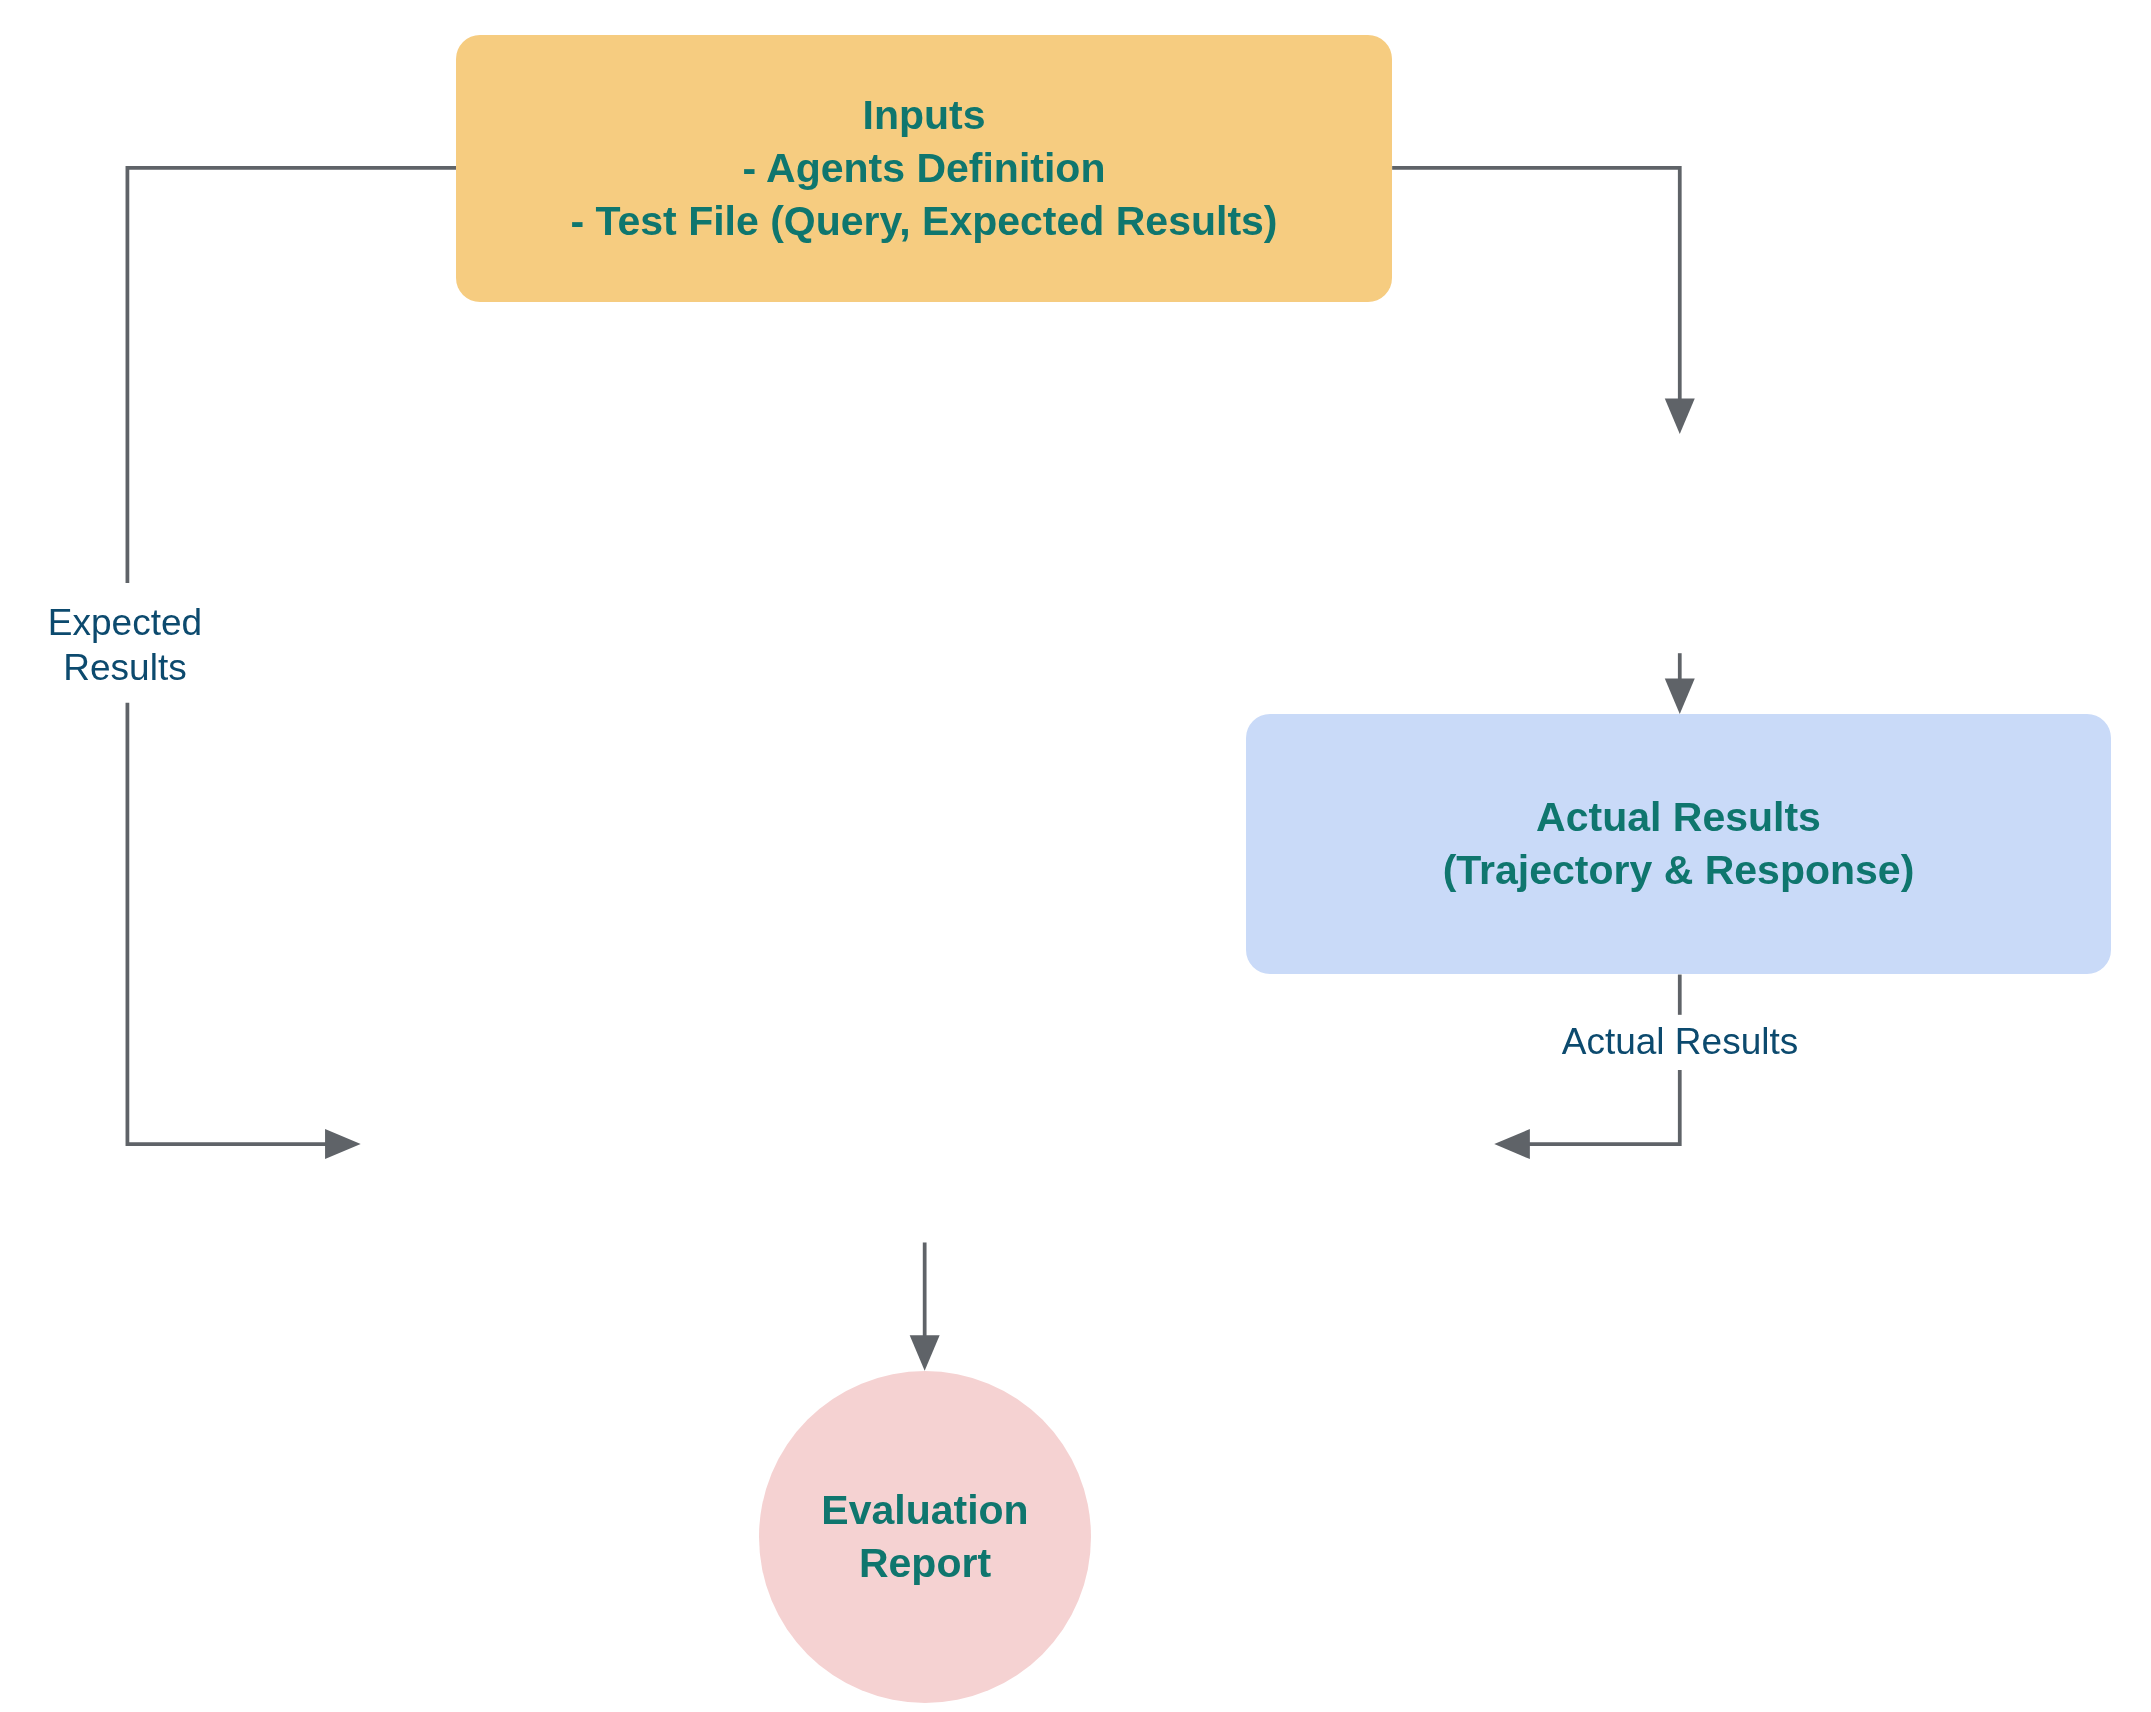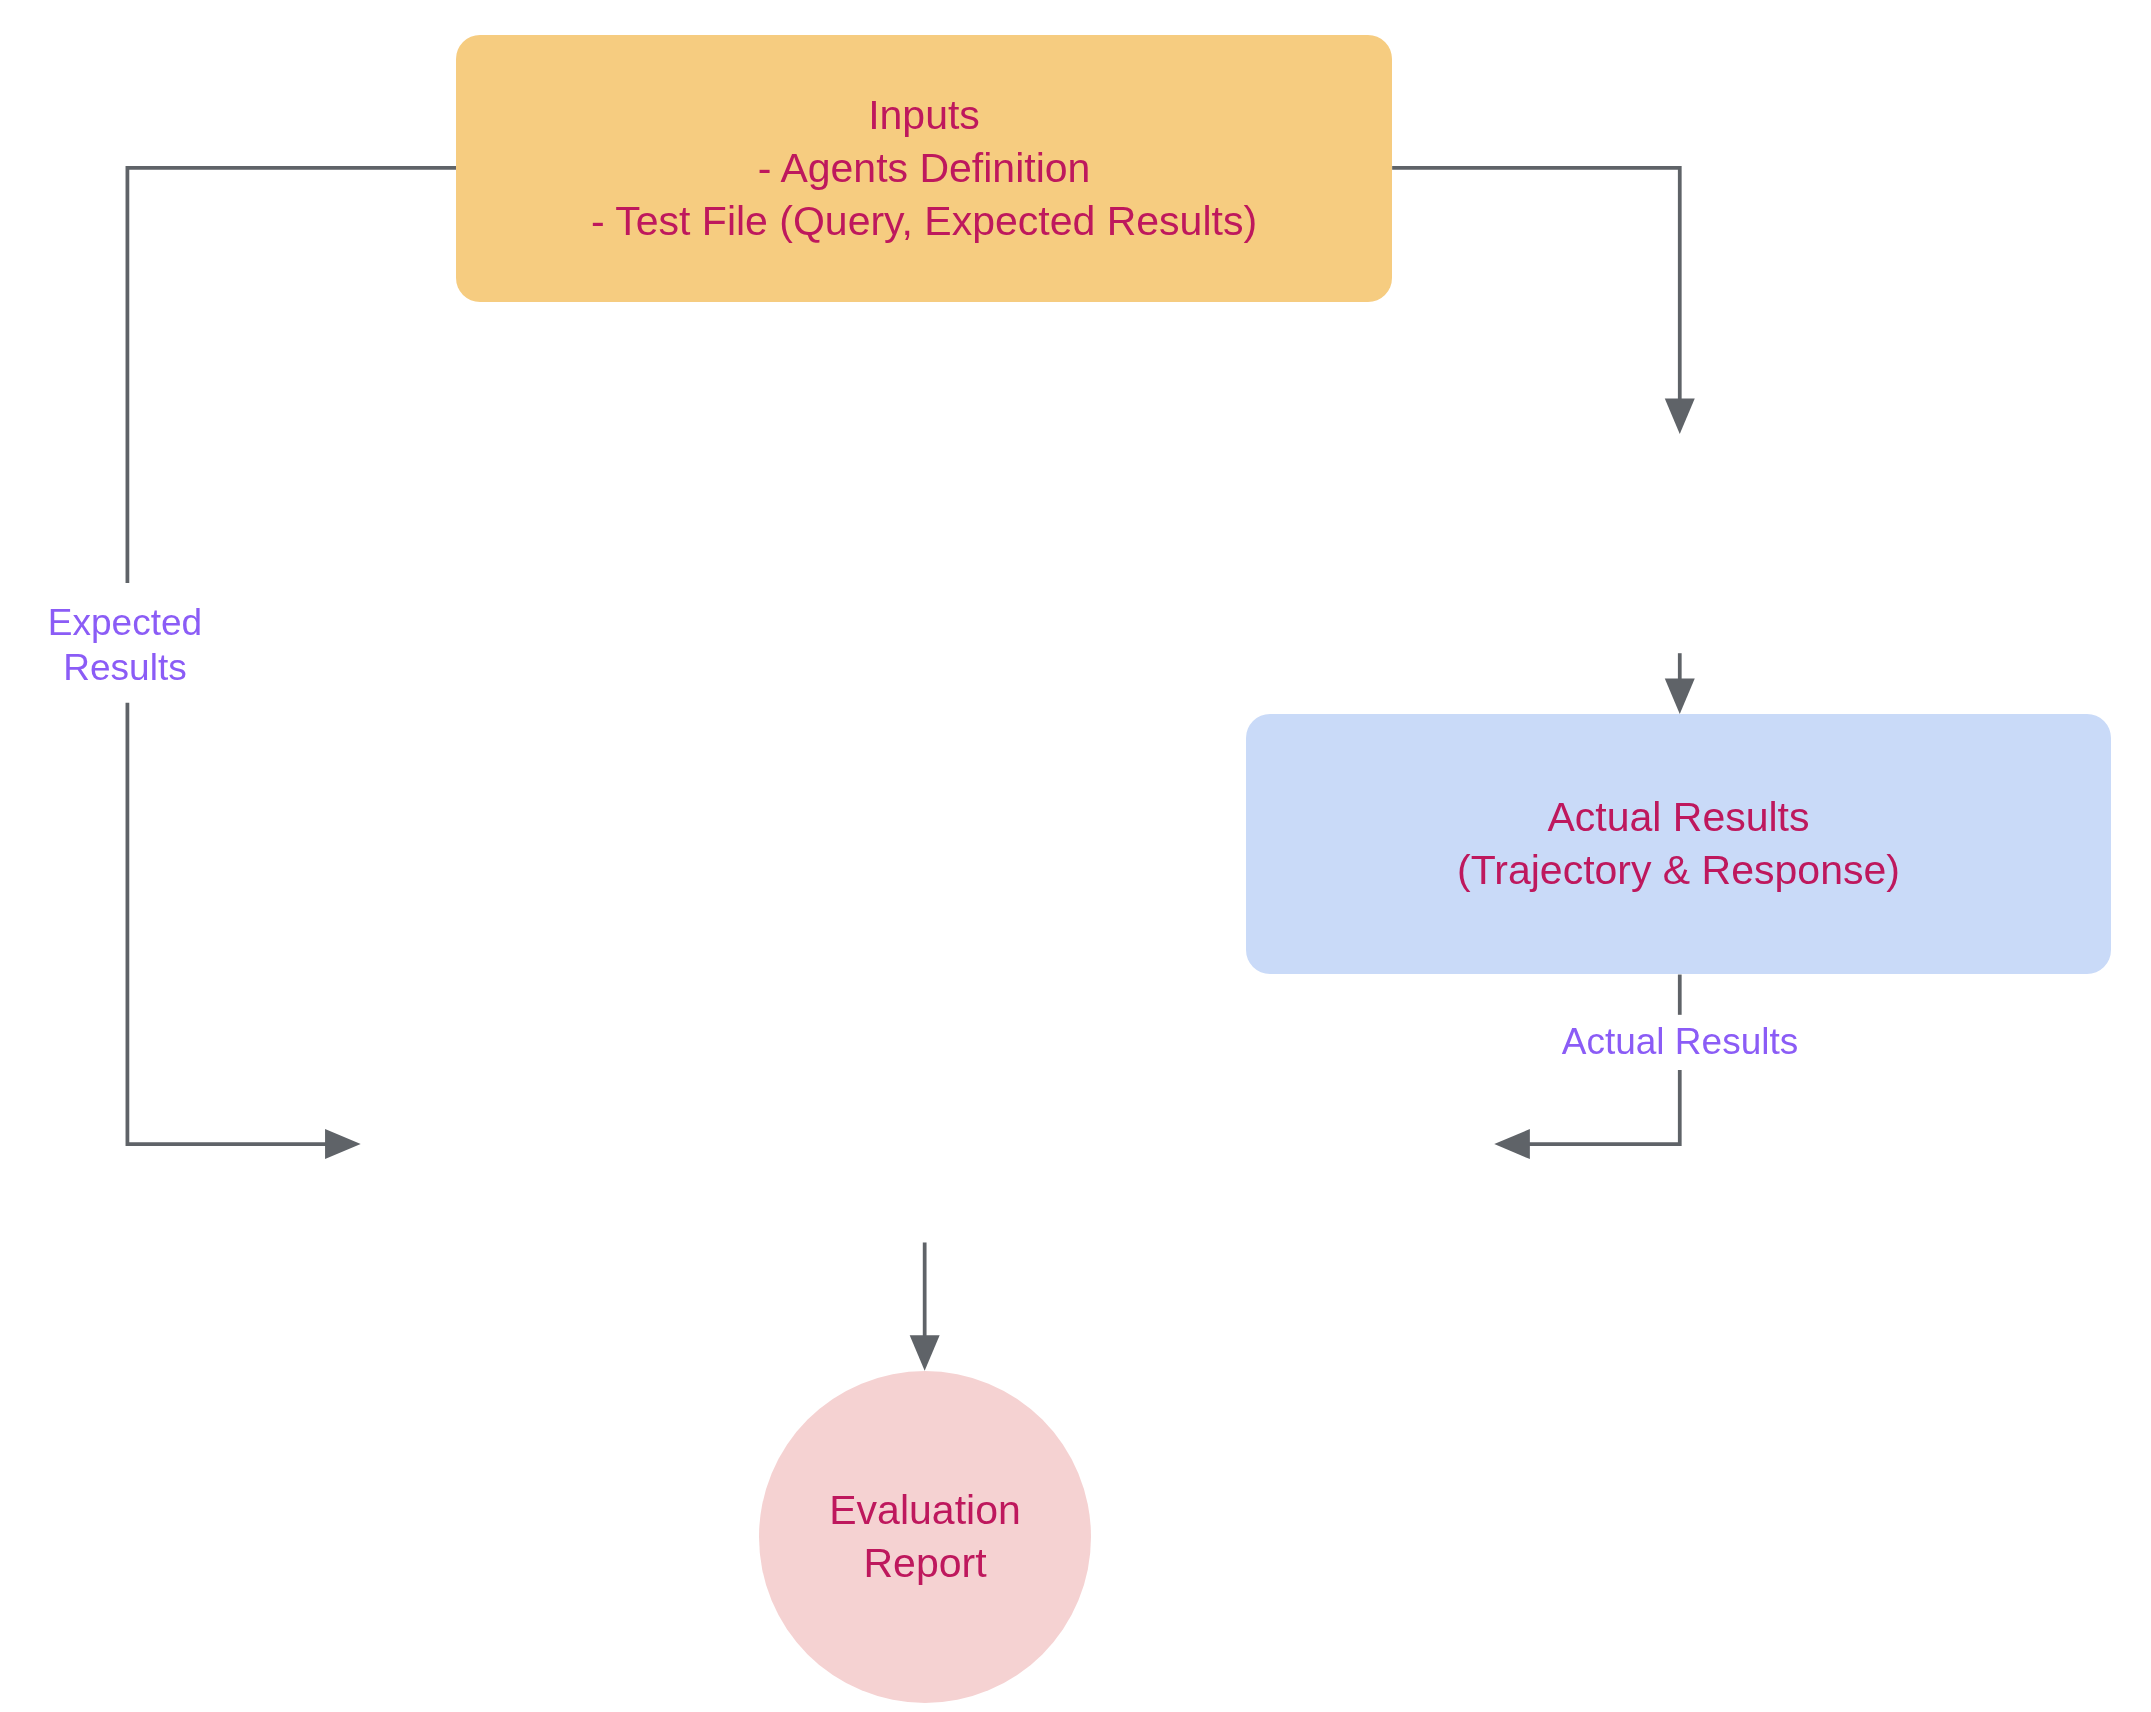--- a/index.html
+++ b/index.html
@@ -18,38 +18,39 @@
     z-index: 1;
   }
   .node {
     position: absolute;
     z-index: 2;
     display: flex;
     align-items: center;
     justify-content: center;
     text-align: center;
     border-radius: 24px;
-    color: #be185d;
+    color: #0f766e;
     font-size: 41px;
     line-height: 1.3;
+    font-weight: bold;
   }
   .node .node-label { white-space: pre-line; }
   .node-inputs            { left: 456px;  top: 35px;   width: 936px;  height: 267px; background: #F6CC80; }
   .node-run-agent         { left: 1246px; top: 434px;  width: 865px;  height: 219px; background: #E7EDFC; }
   .node-actual-results    { left: 1246px; top: 714px;  width: 865px;  height: 260px; background: #C9DAF8; }
   .node-compare           { left: 361px;  top: 1045px; width: 1129px; height: 198px; background: #D5E7D6; }
   .node-evaluation-report {
     left: 759px; top: 1371px; width: 332px; height: 332px;
     background: #F5D2D2; border-radius: 50%;
   }
   .edge-label {
     position: absolute;
     z-index: 3;
     transform: translate(-50%, -50%);
-    color: #8b5cf6;
+    color: #0c4a6e;
     font-size: 37px;
     line-height: 1.22;
     text-align: center;
     white-space: pre-line;
   }
   .edge-label-expected { left: 125px;  top: 645px; }
   .edge-label-actual   { left: 1680px; top: 1042px; }
 </style>
 </head>
 <body>

